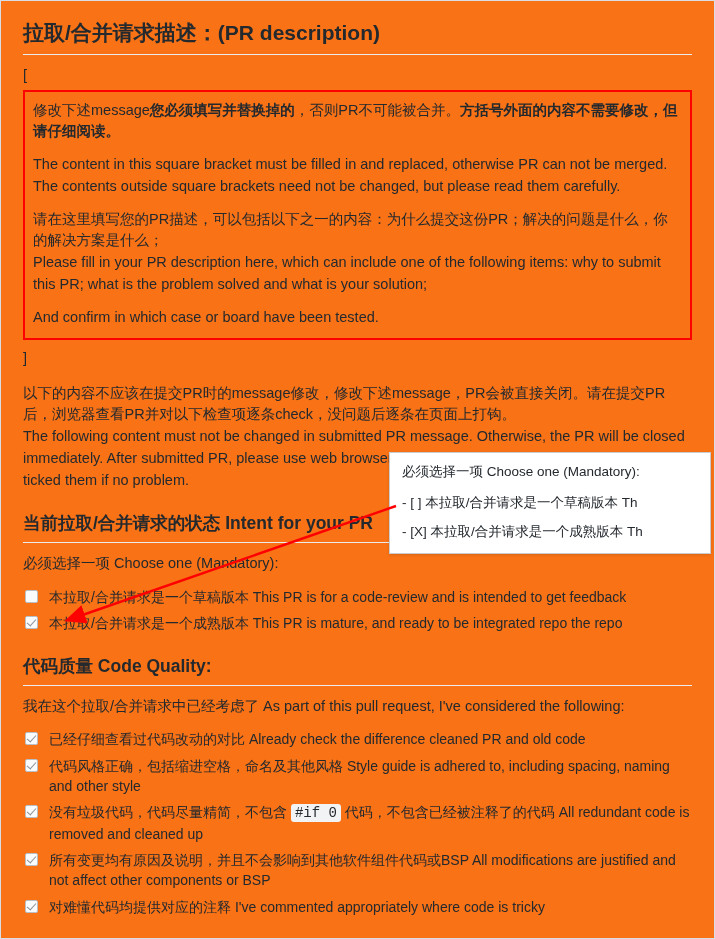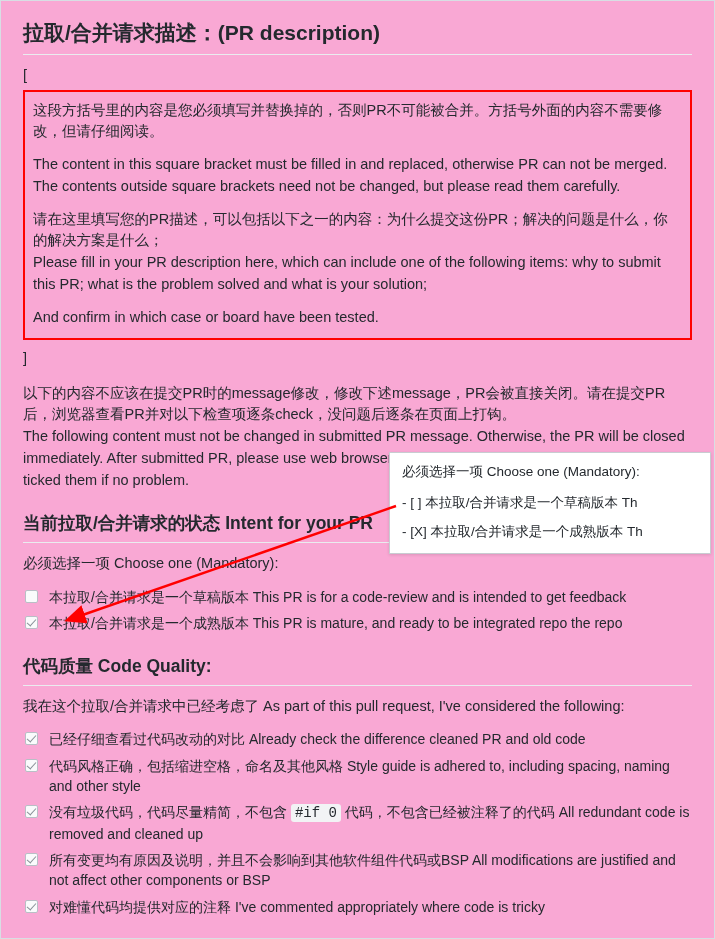--- a/index.html
+++ b/index.html
@@ -14,21 +14,21 @@
     color: #24292e;
     overflow: hidden;
     position: relative;
   }
   .page {
     position: relative;
     width: 715px;
     height: 939px;
     box-sizing: border-box;
     border: 1px solid #d8dee4;
-    background: #f9a8d4;
+    background: #f97316;
   }
   .inner {
     padding: 12px 22px 0 22px;
   }
   h1.doc-title {
     font-size: 21px;
     font-weight: bold;
     margin: 6px 0 10px 0;
     padding-bottom: 8px;
     border-bottom: 1px solid #eaecef;
@@ -53,21 +53,21 @@
     line-height: 1.5;
     color: #24292e;
   }
   .para {
     margin-bottom: 11px;
   }
   .para:last-child {
     margin-bottom: 0;
   }
   .bold {
-    font-weight: normal;
+    font-weight: bold;
   }
   .note-block {
     font-size: 14.5px;
     line-height: 1.5;
     margin: 14px 0 18px 0;
   }
   h2.section {
     font-size: 17.5px;
     font-weight: bold;
     margin: 20px 0 10px 0;
@@ -164,21 +164,21 @@
 
 <div class="page">
   <div class="inner">
 
     <h1 class="doc-title">拉取/合并请求描述：(PR description)</h1>
 
     <div class="bracket-line">[</div>
 
     <div class="redbox">
       <p class="para">
-        <span>这段方括号里的内容是</span><span class="bold">您必须填写并替换掉的</span><span>，否则PR不可能被合并。</span><span class="bold">方括号外面的内容不需要修改，但请仔细阅读。</span>
+        <span>修改下述message</span><span class="bold">您必须填写并替换掉的</span><span>，否则PR不可能被合并。</span><span class="bold">方括号外面的内容不需要修改，但请仔细阅读。</span>
       </p>
       <p class="para">The content in this square bracket must be filled in and replaced, otherwise PR can not be merged. The contents outside square brackets need not be changed, but please read them carefully.</p>
       <p>请在这里填写您的PR描述，可以包括以下之一的内容：为什么提交这份PR；解决的问题是什么，你的解决方案是什么；</p>
       <p class="para">Please fill in your PR description here, which can include one of the following items: why to submit this PR; what is the problem solved and what is your solution;</p>
       <p>And confirm in which case or board have been tested.</p>
     </div>
 
     <div class="bracket-line">]</div>
 
     <div class="note-block">

